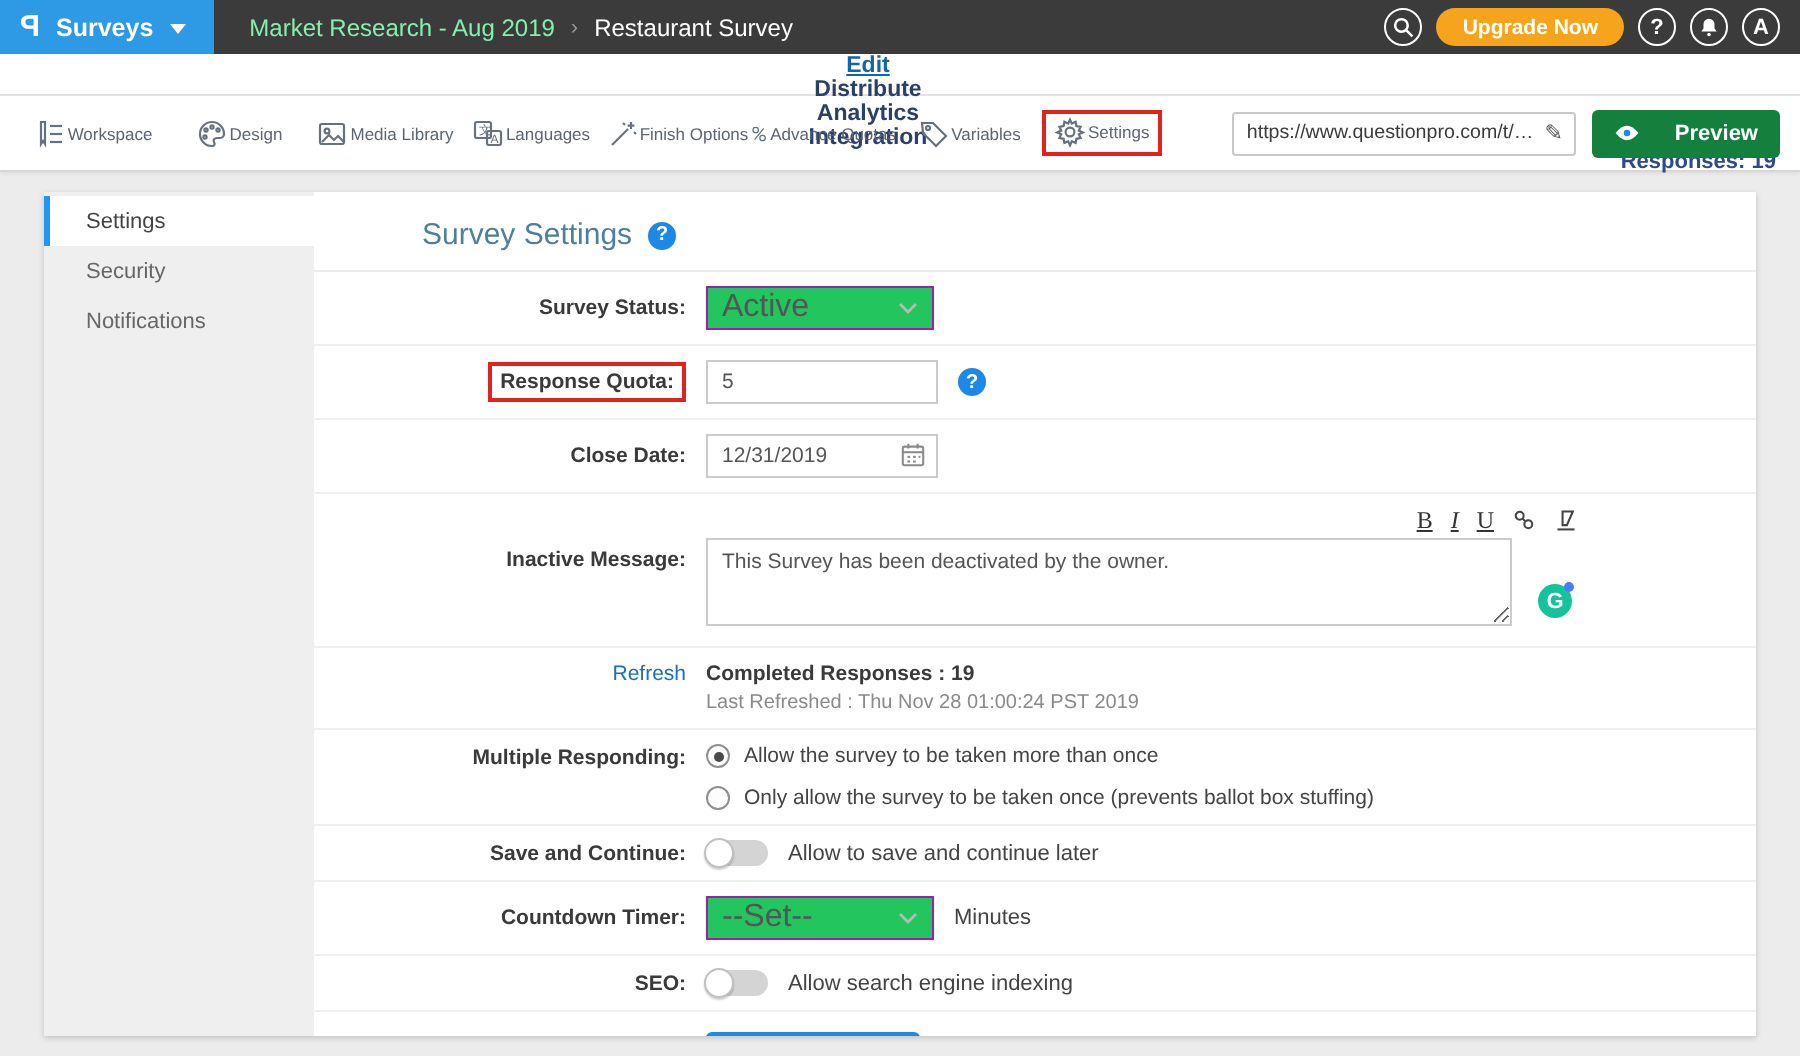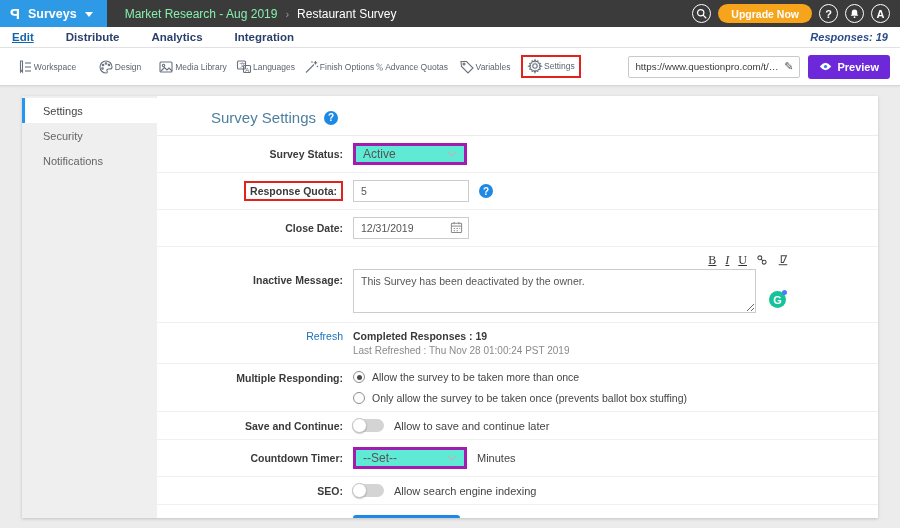--- a/index.html
+++ b/index.html
@@ -14,56 +14,56 @@
   .caret-down { width:0; height:0; border-left:4px solid transparent; border-right:4px solid transparent; border-top:5px solid #fff; margin-top:2px; }
   .breadcrumb { display:flex; align-items:center; gap:8px; padding-left:18px; font-size:12px; }
   .crumb-parent { color:#86efac; }
   .crumb-sep { color:#9a9a9a; font-size:11px; }
   .crumb-current { color:#fff; }
   .topbar-right { margin-left:auto; display:flex; align-items:center; gap:7px; padding-right:10px; }
   .circle-btn { width:19px; height:19px; border:1.5px solid #fff; border-radius:50%; display:flex; align-items:center; justify-content:center; color:#fff; font-size:11px; font-weight:bold; cursor:pointer; background:transparent; }
   .upgrade-btn { background:#f7a41d; color:#fff; border:none; border-radius:10px; height:19px; padding:0 13px; font-size:10.5px; font-weight:bold; cursor:pointer; font-family:"Liberation Sans", sans-serif; }
 
   
-  .nav-row { height:21px; background:#fff; display:flex; align-items:center; padding:0 12px; border-bottom:1px solid #e2e2e2; }
+  .nav-row { height:21px; background:#fff; display:flex; align-items:center; padding:0 12px; border-bottom:1px solid #e2e2e2;flex-direction:column; }
   .nav-tab { font-size:11.5px; font-weight:bold; color:#2b3f6b; margin-right:32px; cursor:pointer; text-decoration:none; }
   .nav-tab.active { color:#1464ab; text-decoration:underline; }
-  .responses { margin-left:auto; font-size:11px; font-weight:bold; color:#2d4b8a;font-style:italic; }
+  .responses { margin-left:auto; font-size:11px; font-weight:bold; color:#2d4b8a; }
 
   
   .toolbar { height:38px; background:#fff; display:flex; align-items:center; padding:0 10px; border-bottom:1px solid #d7d7d7; box-shadow:0 1px 2px rgba(0,0,0,0.06); }
   .tool-item { width:73px; display:flex; flex-direction:row; align-items:center; justify-content:center; gap:1px; cursor:pointer; color:#68727f; }
   .tool-item svg { stroke:#68727f; fill:none; stroke-width:1.1; }
   .tool-label { font-size:8.5px; color:#5d6570; white-space:nowrap; }
   .tool-item.highlighted { border:2px solid #e0231c; padding:1px 4px 2px; width:auto; min-width:52px; }
   .url-box { margin-left:auto; width:172px; height:22px; background:#fff; border:1px solid #c9c9c9; border-radius:2px; display:flex; align-items:center; padding:0 6px; gap:4px; }
   .url-text { font-size:9.8px; color:#3a3a3a; white-space:nowrap; overflow:hidden; text-overflow:ellipsis; flex:1; border:none; outline:none; font-family:"Liberation Sans", sans-serif; }
   .pencil { color:#555; font-size:11px; cursor:pointer; }
-  .preview-btn { margin-left:8px; height:24px; background:#6d28d9; color:#fff; border:none; border-radius:3px; font-size:11px; font-weight:bold; padding:0 11px; display:flex; align-items:center; gap:5px; cursor:pointer; font-family:"Liberation Sans", sans-serif; }
+  .preview-btn { margin-left:8px; height:24px; background:#15803d; color:#fff; border:none; border-radius:3px; font-size:11px; font-weight:bold; padding:0 11px; display:flex; align-items:center; gap:17px; cursor:pointer; font-family:"Liberation Sans", sans-serif; }
 
   
   .page { padding:10px 22px; height:442px; }
   .panel { display:flex; height:422px; background:#fff; box-shadow:0 1px 3px rgba(0,0,0,0.18); }
   .sidebar { width:135px; background:#efefef; flex-shrink:0; padding-top:2px; }
   .side-item { height:25px; display:flex; align-items:center; padding-left:18px; font-size:11px; color:#666; cursor:pointer; border-left:3px solid transparent; }
   .side-item.active { background:#fff; border-left:3px solid #2196f3; color:#444; }
 
   .content { flex:1; overflow:hidden; }
   .head-row { padding:13px 0 9px 54px; display:flex; align-items:center; gap:8px; border-bottom:1px solid #ececec; }
   .page-title { font-size:15px; color:#4d7f9e; font-weight:normal; }
   .help-badge { width:14px; height:14px; border-radius:50%; background:#1e88e5; color:#fff; font-size:10px; font-weight:bold; display:flex; align-items:center; justify-content:center; cursor:pointer; }
 
   .form-row { display:flex; align-items:center; padding:7px 16px 7px 0; border-bottom:1px solid #f0f0f0; }
   .form-row.top-align { align-items:flex-start; }
   .form-row.no-border { border-bottom:none; }
   .flabel { width:196px; flex-shrink:0; text-align:right; padding-right:10px; font-size:10.5px; font-weight:bold; color:#3a3a3a; }
   .fcontrol { display:flex; align-items:center; gap:10px; font-size:11px; color:#444; }
   .red-outline { display:inline-block; border:2px solid #e0231c; padding:2px 4px; }
 
-  .sel { width:114px; height:22px; border:3px solid #a21caf; background:#5eead4; display:flex; align-items:center; justify-content:space-between; padding:0 7px; font-size:12px; color:#555; cursor:pointer; }
+  .sel { width:114px; height:22px; border:1px solid #a21caf; background:#22c55e; display:flex; align-items:center; justify-content:space-between; padding:0 7px; font-size:16px; color:#555; cursor:pointer; }
   .sel svg { stroke:#b9b9b9; fill:none; stroke-width:1.4; }
   .txt-input { width:116px; height:22px; border:1px solid #ccc; padding:0 7px; font-size:10.5px; color:#555; font-family:"Liberation Sans", sans-serif; outline:none; }
   .date-wrap { position:relative; }
   .date-wrap input { width:116px; }
   .cal-icon { position:absolute; right:6px; top:4px; cursor:pointer; }
   .cal-icon svg { stroke:#8a8a8a; fill:none; stroke-width:1.1; }
 
   .msg-col { display:flex; flex-direction:column; width:438px; }
   .fmt-bar { display:flex; justify-content:flex-end; align-items:center; gap:9px; padding:0 2px 3px 0; }
   .fmt-btn { font-family:"Liberation Serif", serif; font-size:12px; color:#333; text-decoration:underline; cursor:pointer; line-height:1; }

